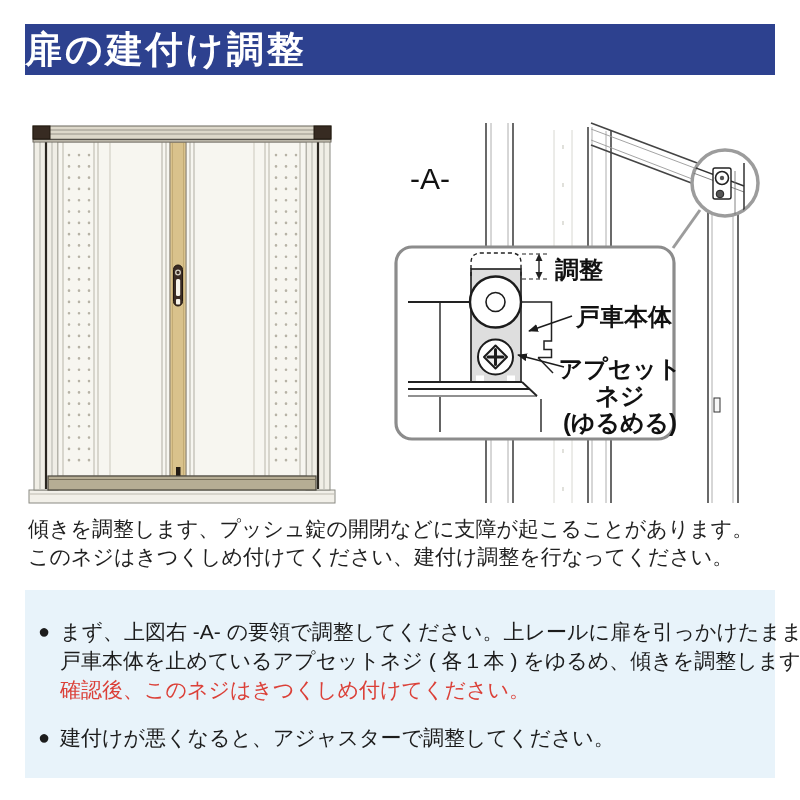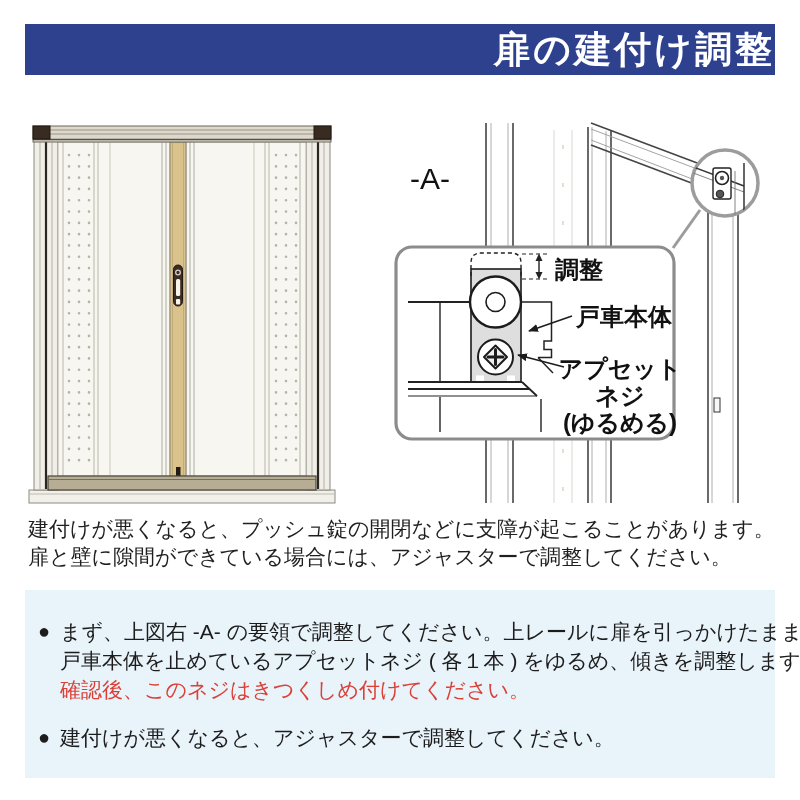--- a/index.html
+++ b/index.html
@@ -1,20 +1,20 @@
 <!DOCTYPE html>
 <html><head>
 <meta charset="utf-8">
 <style>
   html,body{margin:0;padding:0;background:#fff;}
   .page{position:relative;width:800px;height:800px;background:#ffffff;overflow:hidden;
         font-family:"Liberation Sans","DejaVu Sans",sans-serif;color:#1c1c1c;}
   
   .header{position:absolute;left:25px;top:24px;width:750px;height:51px;background:#2d418f;
-          display:flex;align-items:center;justify-content:flex-end;}
+          display:flex;align-items:center;justify-content:flex-start;}
   .header .title{color:#ffffff;font-size:37px;font-weight:700;letter-spacing:3px;line-height:1;}
   
   .fig-door{position:absolute;left:28px;top:119px;width:308px;height:386px;}
   .fig-detail{position:absolute;left:388px;top:105px;width:398px;height:400px;}
   svg text{font-family:"Liberation Sans","DejaVu Sans",sans-serif;fill:#111;}
   text.seclabel{font-size:30px;font-weight:500;}
   text.calloutlabel{font-size:24px;font-weight:700;}
   
   .intro{position:absolute;left:28px;top:515px;width:760px;font-size:21px;line-height:28px;
          color:#1f1f1f;white-space:nowrap;}
@@ -216,22 +216,22 @@
 
     <text class="seclabel" x="22" y="84">-A-</text>
     <text class="calloutlabel" x="167" y="173">調整</text>
     <text class="calloutlabel" x="188" y="220">戸車本体</text>
     <text class="calloutlabel" x="232" y="272" text-anchor="middle">アプセット</text>
     <text class="calloutlabel" x="232" y="299" text-anchor="middle">ネジ</text>
     <text class="calloutlabel" x="232" y="326" text-anchor="middle">(ゆるめる)</text>
   </svg>
 
   <div class="intro">
-    <div>建付けが悪くなると、プッシュ錠の開閉などに支障が起こることがあります。</div>
-    <div>扉と壁に隙間ができている場合には、アジャスターで調整してください。</div>
+    <div>傾きを調整します、プッシュ錠の開閉などに支障が起こることがあります。</div>
+    <div>このネジはきつくしめ付けてください、建付け調整を行なってください。</div>
   </div>
 
   <div class="notebox">
     <div class="bullet">
       <span class="marker">●</span>
       <div>
         <div class="b-line">まず、上図右 -A- の要領で調整してください。上レールに扉を引っかけたまま</div>
         <div class="b-line">戸車本体を止めているアプセットネジ ( 各１本 ) をゆるめ、傾きを調整します。</div>
         <div class="b-line b-red">確認後、このネジはきつくしめ付けてください。</div>
       </div>

